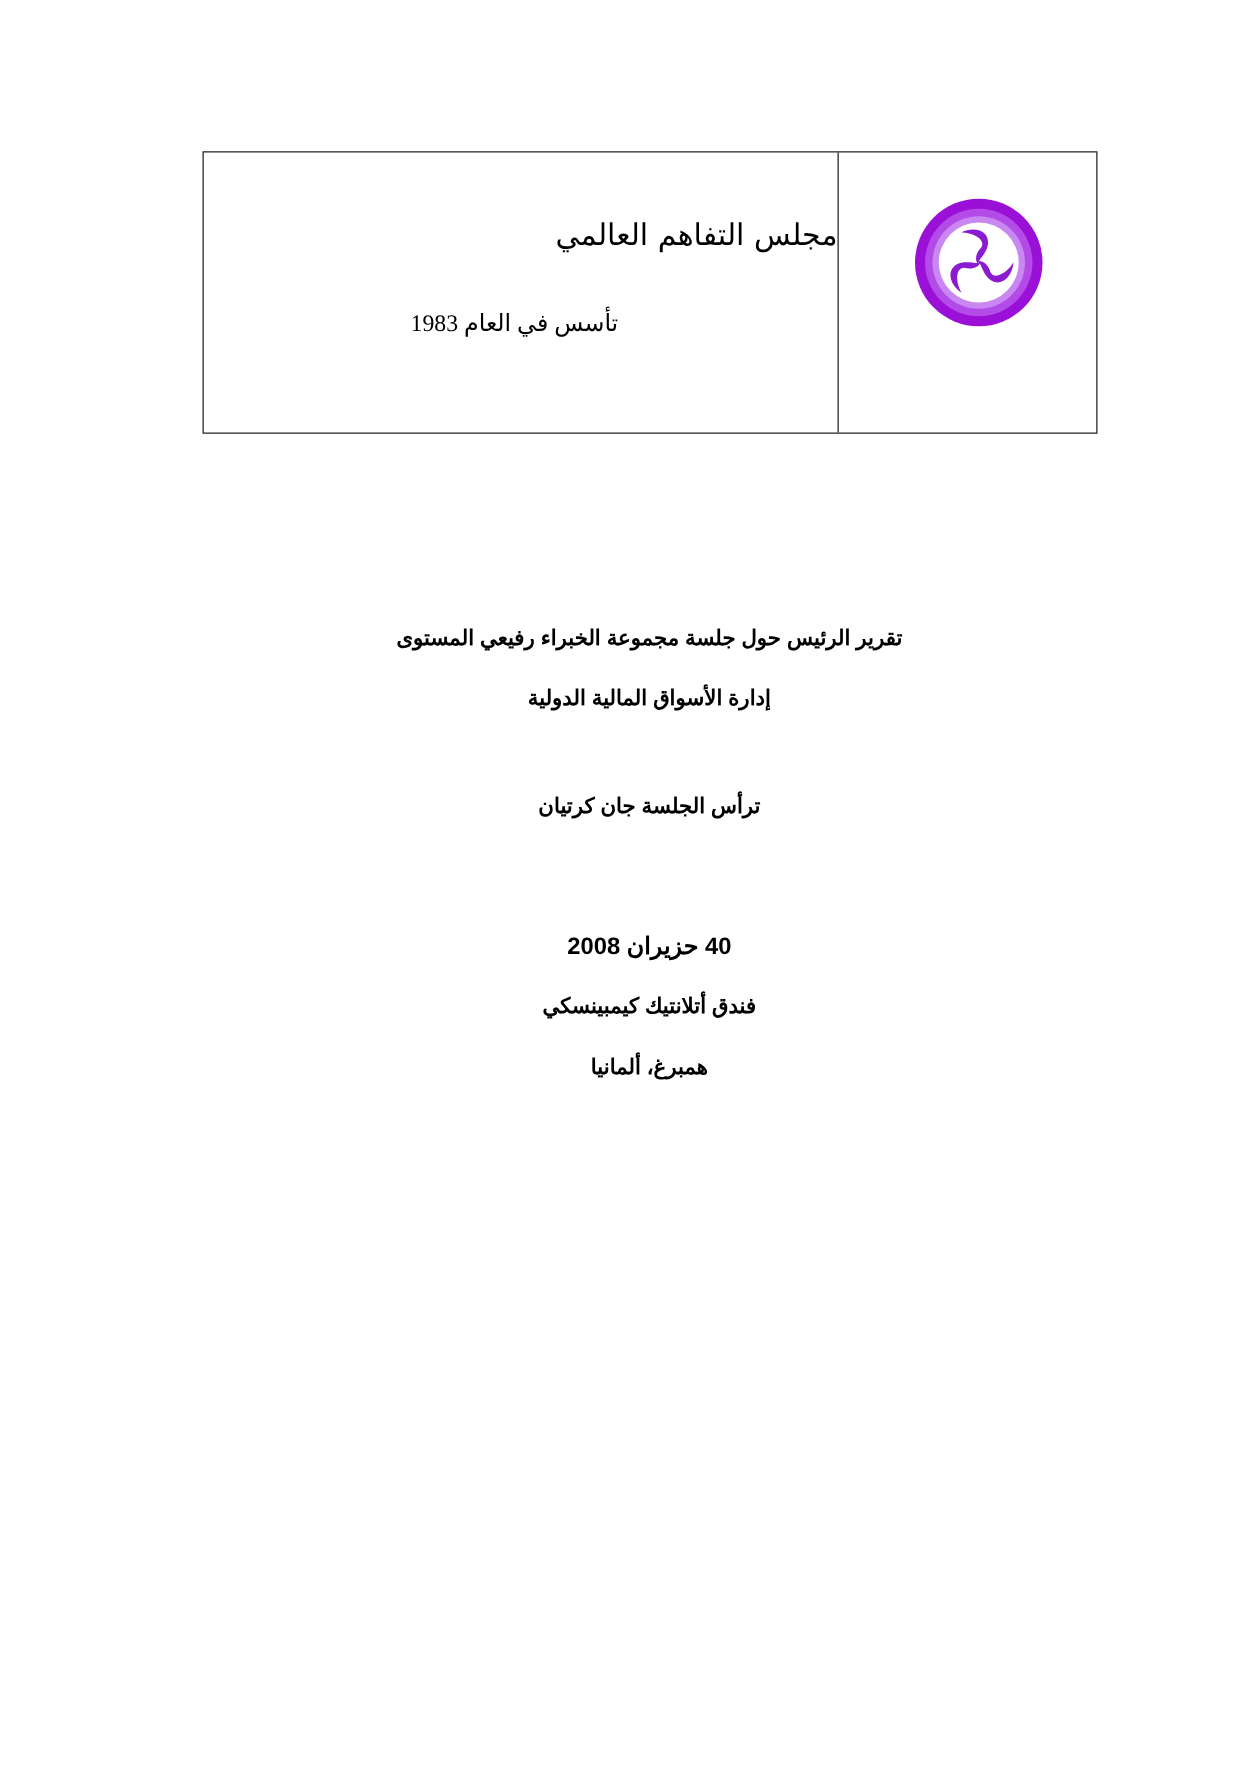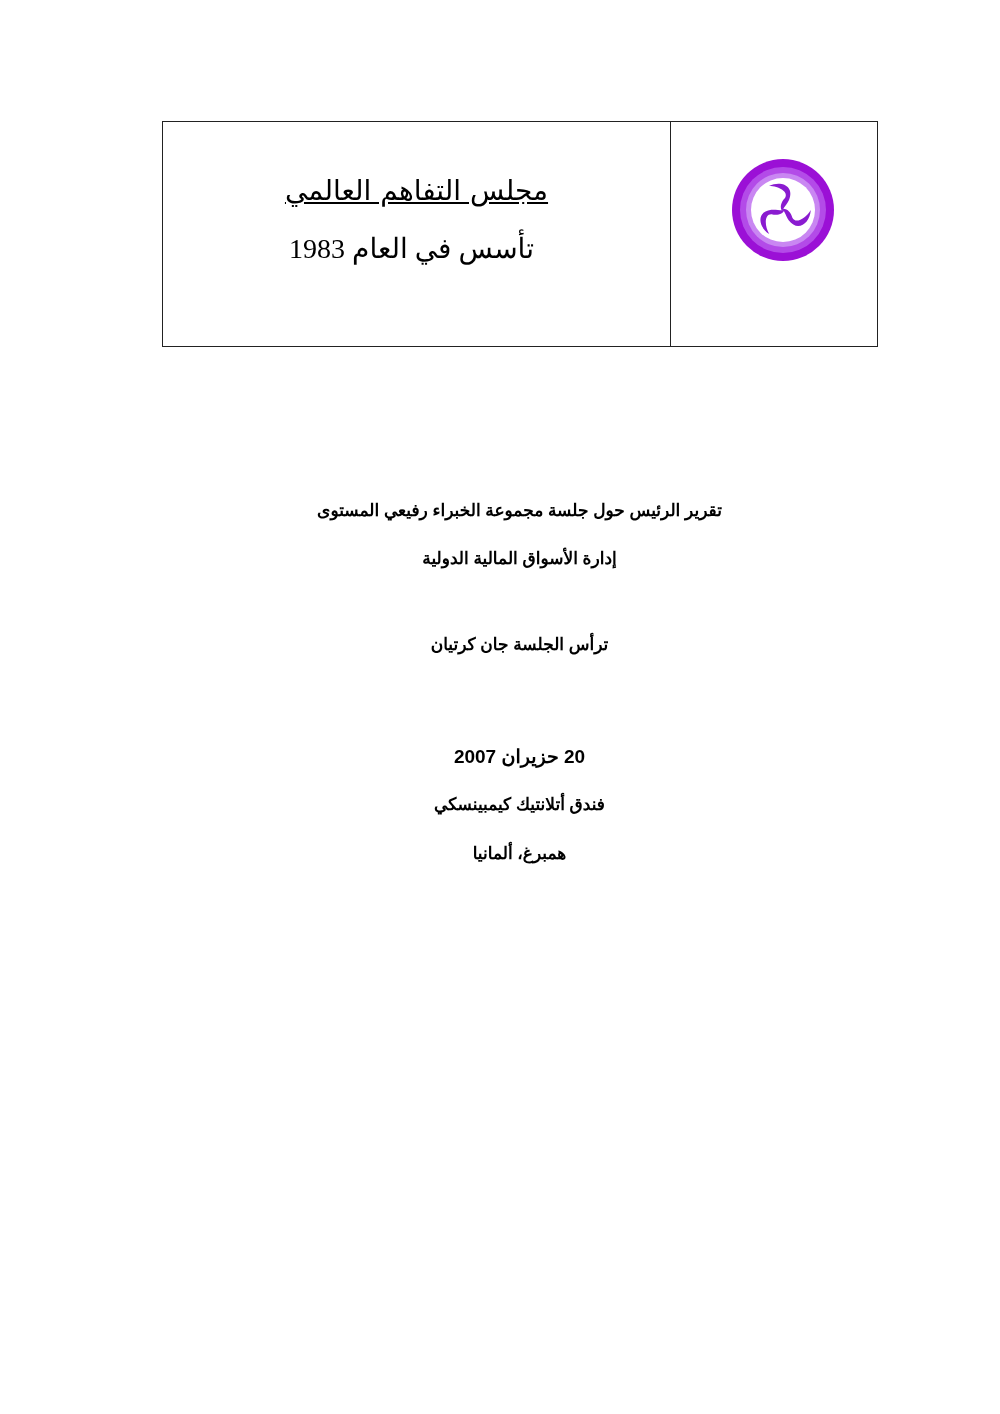--- a/index.html
+++ b/index.html
@@ -18,31 +18,30 @@
       width: 508px; height: 100%;
       border-right: 1.2px solid #222;
       box-sizing: border-box;
     }
     .header-logo-cell {
       position: relative;
       flex: 1; height: 100%;
     }
     .org-title {
       position: absolute; left: 0; right: 0; top: 52px;
-      text-align: center;
+      text-align: right;
       font-family: "DejaVu Sans", sans-serif;
-      font-size: 28px; color: #000;
+      font-size: 24px; color: #000;
       direction: rtl;
-      text-decoration: underline;
     }
     .org-founded {
-      position: absolute; left: 0; right: 0; top: 110px;
+      position: absolute; left: 0; right: 0; top: 125px;
       text-align: center;
       font-family: "Liberation Serif", serif;
-      font-size: 28px; color: #000;
+      font-size: 19px; color: #000;
       direction: rtl;
       padding-right: 10px;
     }
     .logo {
       position: absolute; left: 60px; top: 36px;
       width: 104px; height: 104px;
     }
 
     .body-line {
       position: absolute; left: 0; right: 0;
@@ -81,17 +80,17 @@
           <path d="M-14,-24 C-2,-30 12,-24 6,-10 C3,-4 -2,0 0,2 C-4,-2 -2,-8 2,-12 C6,-18 -4,-24 -14,-24 Z" transform="rotate(120)"></path>
           <path d="M-14,-24 C-2,-30 12,-24 6,-10 C3,-4 -2,0 0,2 C-4,-2 -2,-8 2,-12 C6,-18 -4,-24 -14,-24 Z" transform="rotate(240)"></path>
         </g>
       </svg>
     </div>
   </div>
 
   <div class="body-line l1">تقرير الرئيس حول جلسة مجموعة الخبراء رفيعي المستوى</div>
   <div class="body-line l2">إدارة الأسواق المالية الدولية</div>
   <div class="body-line l3">ترأس الجلسة جان كرتيان</div>
-  <div class="body-line l4">20 حزيران 2007</div>
+  <div class="body-line l4">40 حزيران 2008</div>
   <div class="body-line l6">همبرغ، ألمانيا</div>
   <div class="body-line l5">فندق أتلانتيك كيمبينسكي</div>
 
 </div>
 
 </body></html>

